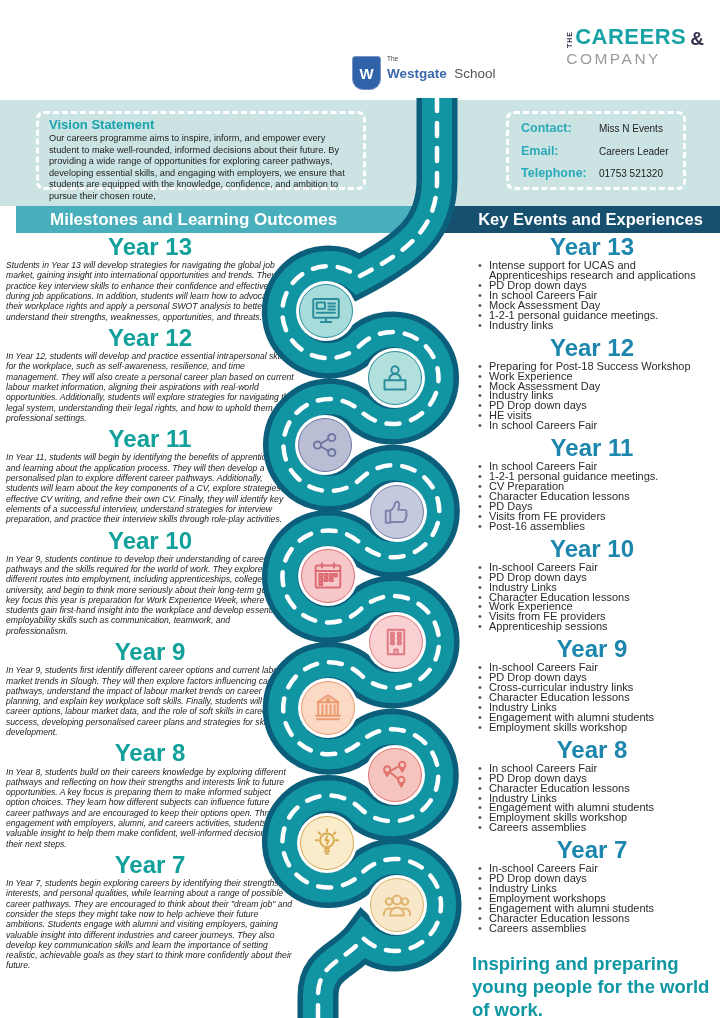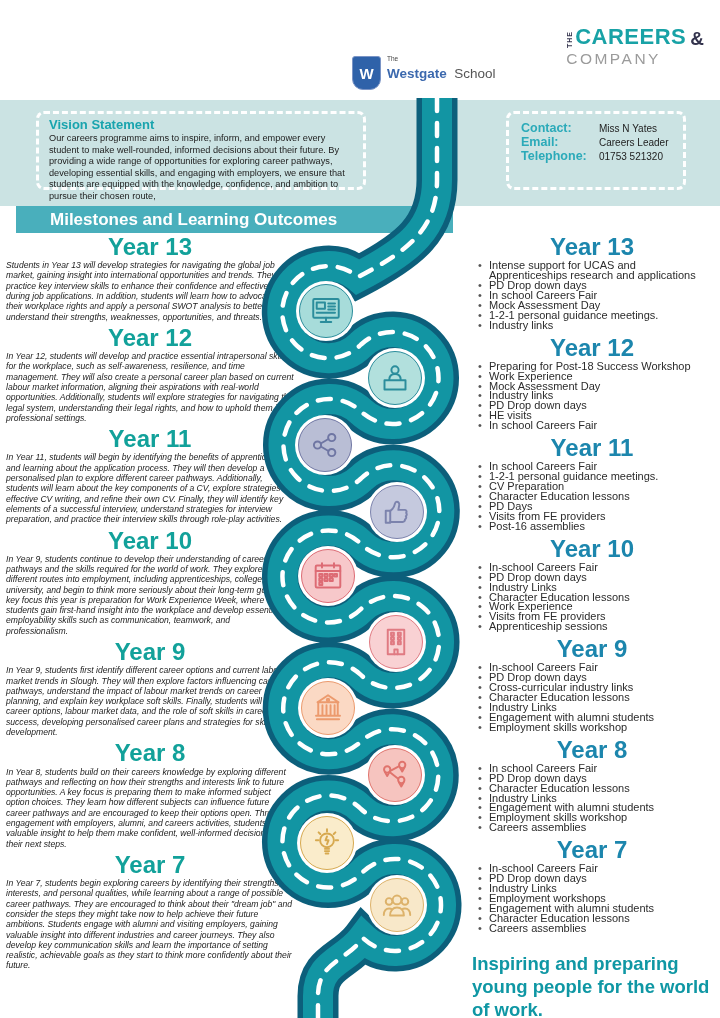--- a/index.html
+++ b/index.html
@@ -31,21 +31,21 @@
   #band-right{position:absolute;left:437px;top:206px;width:283px;height:27px;background:#174F6E;z-index:1;
               color:#fff;font-weight:bold;font-size:16.5px;line-height:27px;text-align:center;
               padding-left:24px;box-sizing:border-box;}
   
   #vision-box{position:absolute;left:36px;top:111px;width:330px;height:79px;z-index:2;
               border:3.5px dashed #fff;border-radius:8px;padding:2px 10px 0 10px;box-sizing:border-box;}
   #vision-heading{color:#19A4AE;font-weight:bold;font-size:13px;margin:1px 0 0 0;}
   #vision-body{font-size:9.2px;line-height:11.6px;color:#222;margin-top:1px;}
   #contact-box{position:absolute;left:506px;top:111px;width:180px;height:79px;z-index:2;
                border:3.5px dashed #fff;border-radius:8px;padding:7px 12px;box-sizing:border-box;
-               display:flex;flex-direction:column;}
+               display:flex;flex-direction:column;justify-content:space-between;}
   .contact-row{display:flex;align-items:baseline;}
   .contact-label{color:#2BAAB9;font-weight:bold;font-size:12.5px;width:78px;flex:none;}
   .contact-value{color:#222;font-size:10px;}
   
   #milestones-col{position:absolute;left:6px;top:233px;width:288px;z-index:4;}
   .year-h-left{color:#12A19A;font-weight:bold;font-size:24px;line-height:1.05;margin:1px 0;
                text-align:center;}
   .year-p{font-size:8.6px;line-height:10.3px;color:#1c1c1c;font-style:italic;margin:0 0 3px 0;}
   #events-col{position:absolute;left:468px;top:233px;width:248px;z-index:4;}
   .year-h-right{color:#1C86AD;font-weight:bold;font-size:24px;line-height:1.05;margin:1px 0;
@@ -86,29 +86,32 @@
       <span id="cec-careers">CAREERS</span>
       <span id="cec-amp">&amp;</span>
     </div>
     <div id="cec-company">COMPANY</div>
   </div>
 
   <div id="light-band"></div>
   <div id="band-left">
     <span>Milestones and Learning Outcomes</span>
   </div>
+  <div id="band-right">
+    <span>Key Events and Experiences</span>
+  </div>
 
   <div id="vision-box">
     <div id="vision-heading">Vision Statement</div>
     <div id="vision-body">Our careers programme aims to inspire, inform, and empower every student to make well-rounded, informed decisions about their future. By providing a wide range of opportunities for exploring career pathways, developing essential skills, and engaging with employers, we ensure that students are equipped with the knowledge, confidence, and ambition to pursue their chosen route,</div>
   </div>
   <div id="contact-box">
       <div class="contact-row">
         <span class="contact-label">Contact:</span>
-        <span class="contact-value">Miss N Yates</span>
+        <span class="contact-value">Miss N Events</span>
       </div>
       <div class="contact-row">
         <span class="contact-label">Email:</span>
         <span class="contact-value">Careers Leader</span>
       </div>
       <div class="contact-row">
         <span class="contact-label">Telephone:</span>
         <span class="contact-value">01753 521320</span>
       </div>
     </div>

